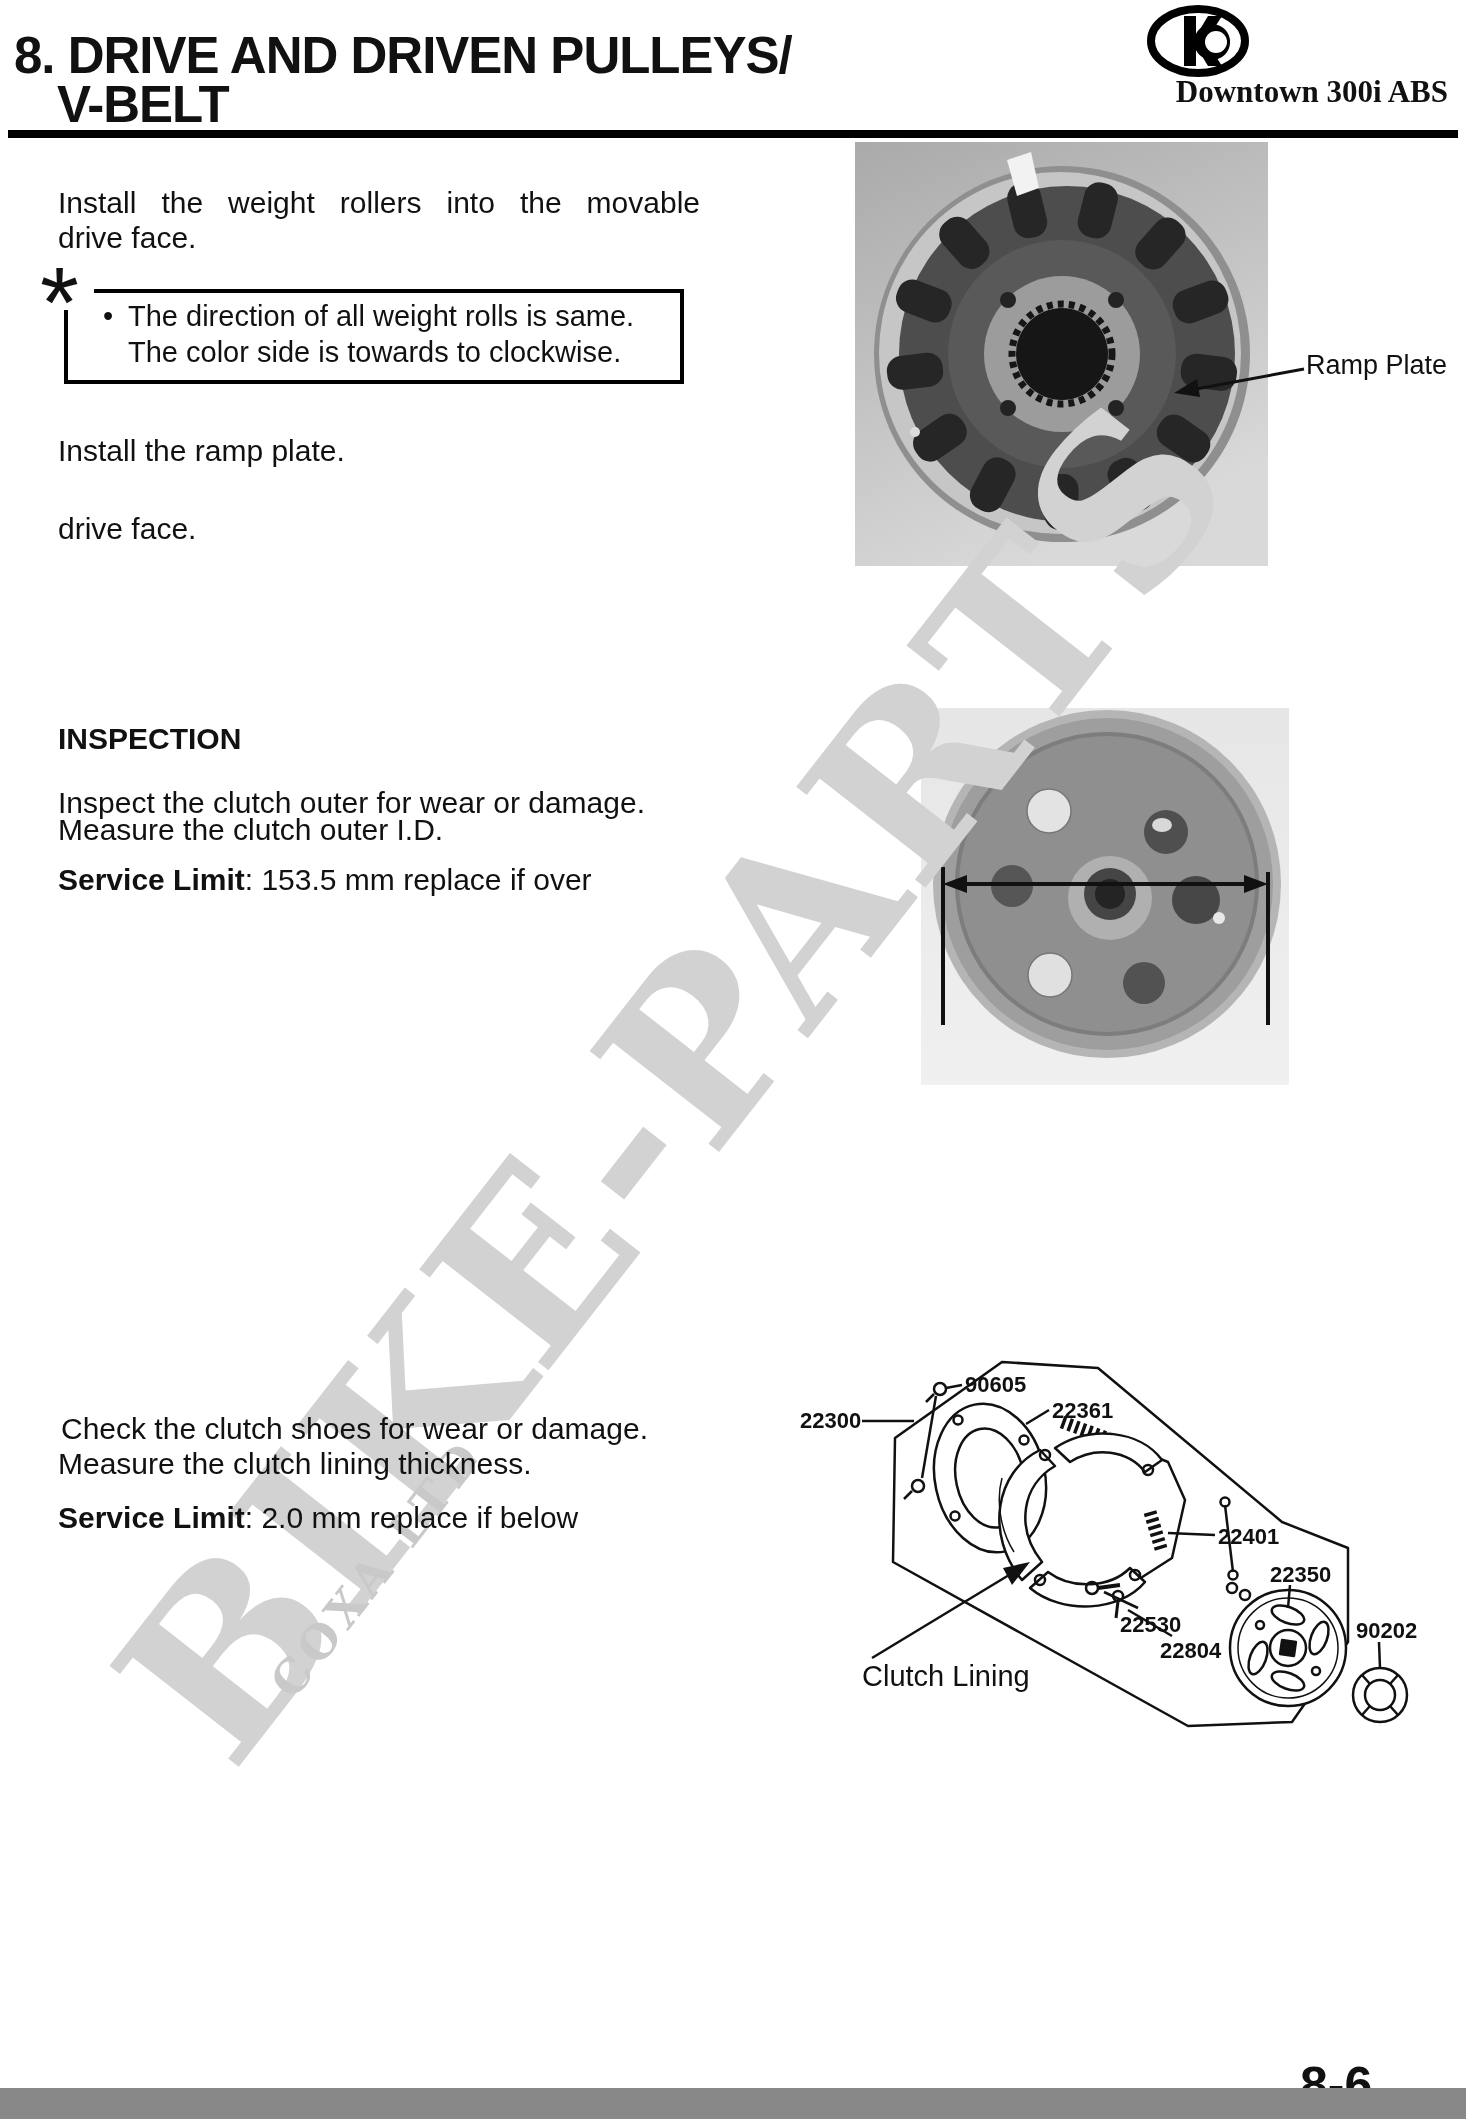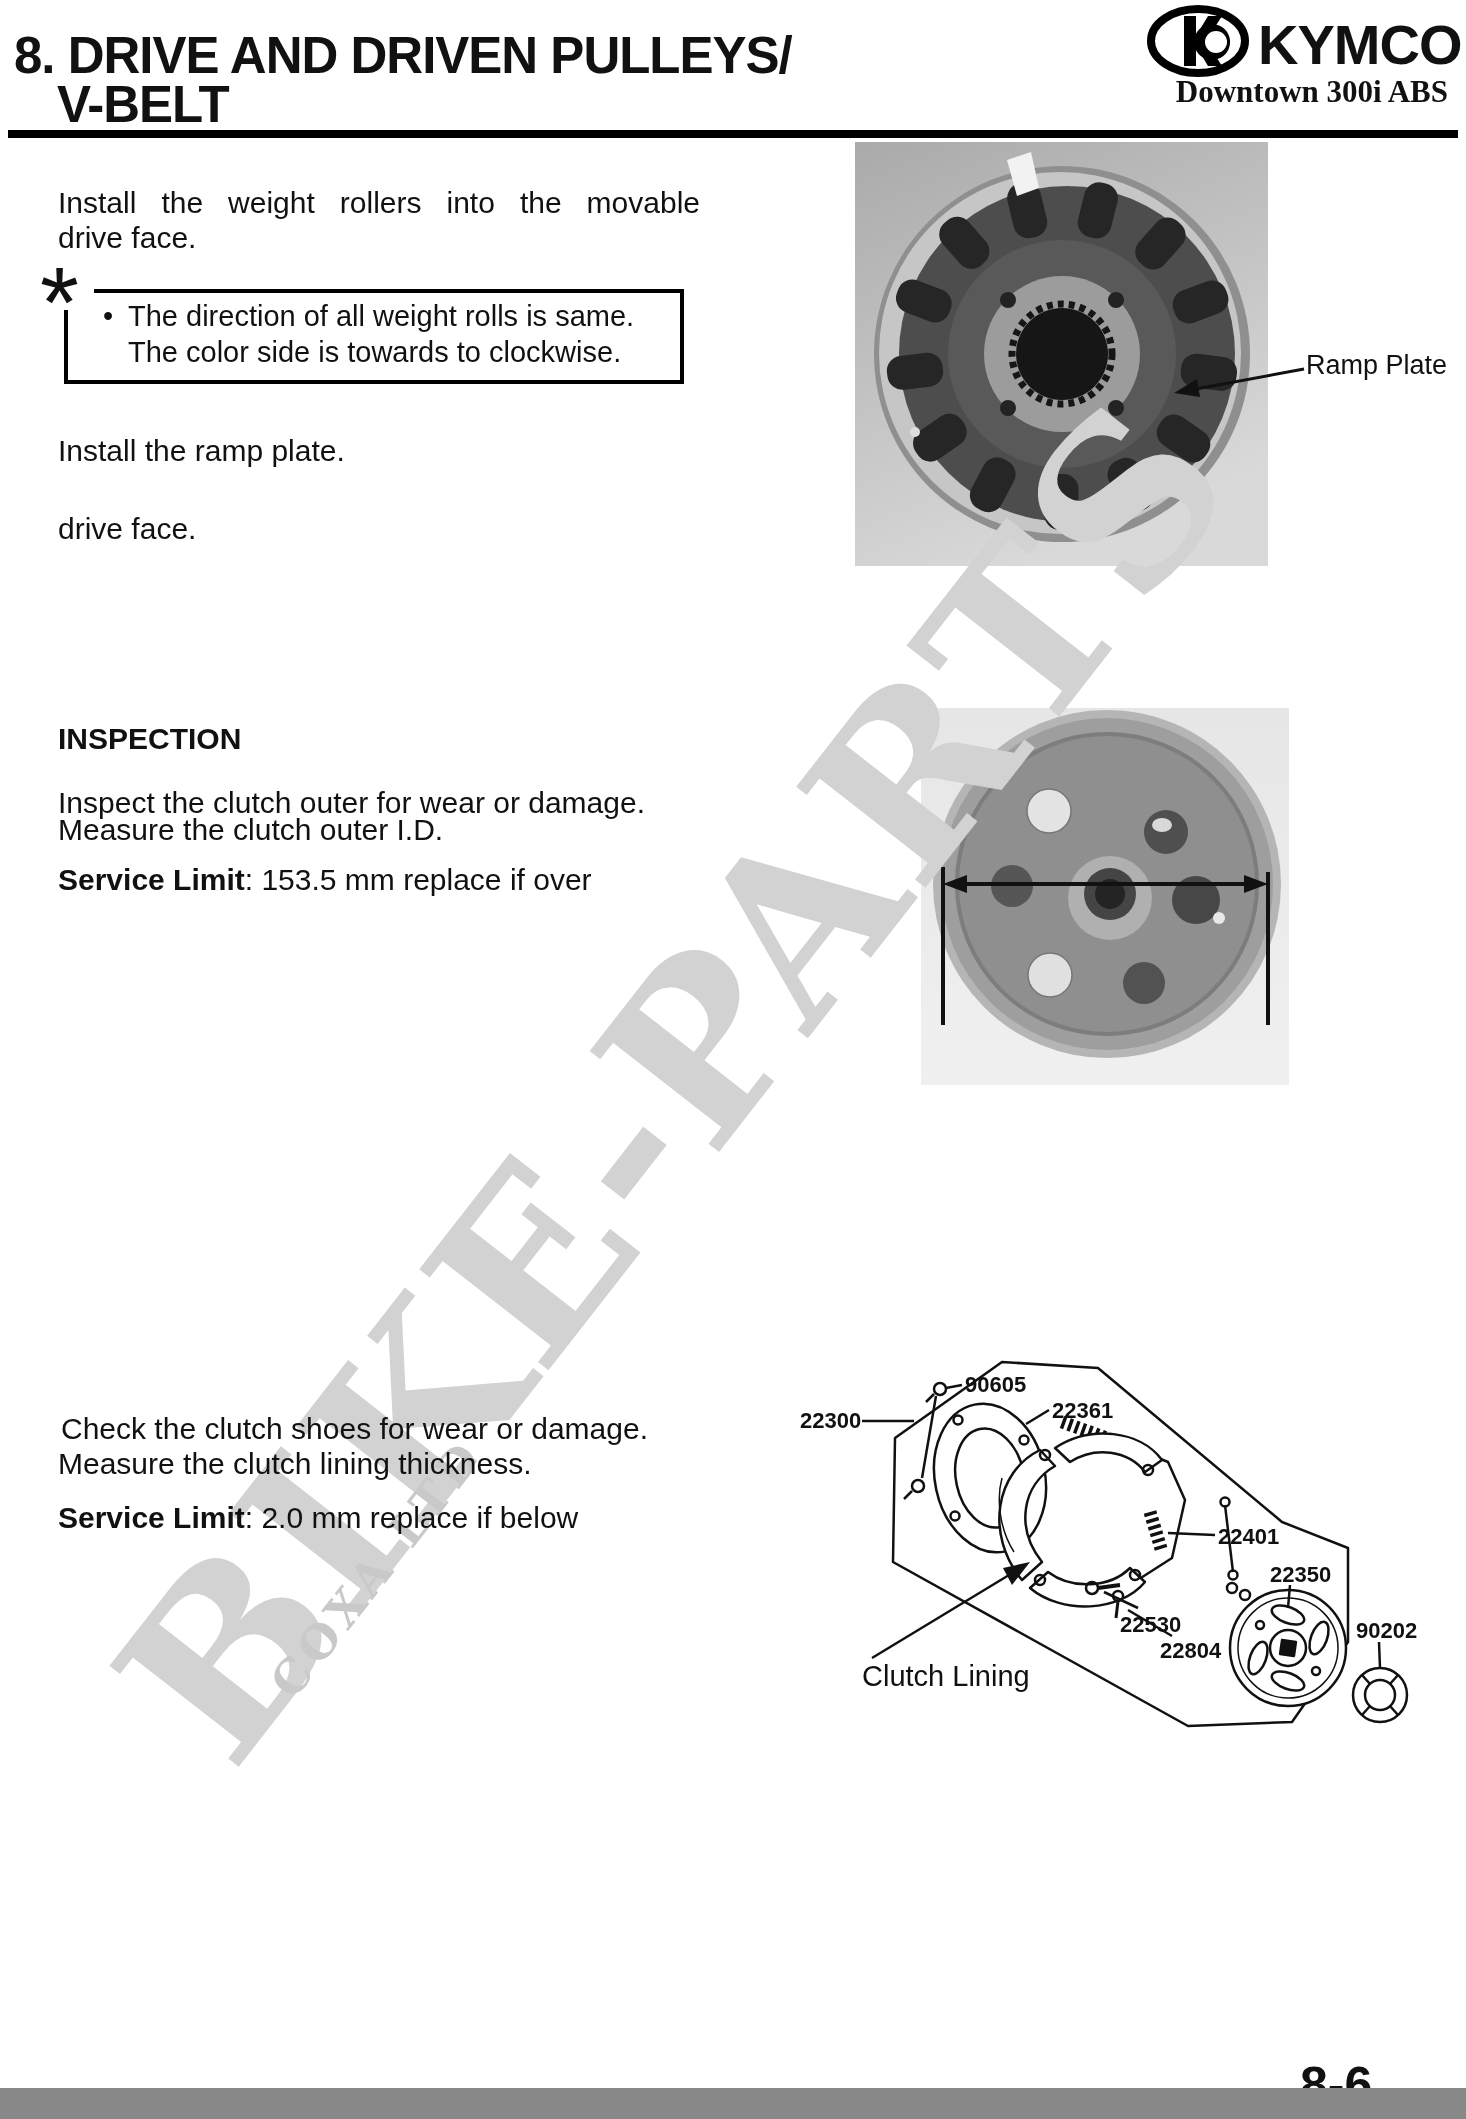--- a/index.html
+++ b/index.html
@@ -24,21 +24,20 @@
 
   <div class="t b" style="left:14px;top:26px;font-size:51px;letter-spacing:-1px;">8. DRIVE AND DRIVEN PULLEYS/</div>
   <div class="t b" style="left:57px;top:75px;font-size:51px;letter-spacing:-1px;">V-BELT</div>
 
   <svg class="anno" style="left:1146px;top:4px;" width="104" height="74" viewBox="0 0 104 74">
     <ellipse cx="52" cy="37" rx="47" ry="32" fill="none" stroke="#000" stroke-width="8"></ellipse>
     <path d="M38,12 L50,12 L50,32 L62,12 L76,12 L60,37 L76,62 L62,62 L50,42 L50,62 L38,62 Z" fill="#000"></path>
     <path d="M66,20 a18,18 0 1,0 0.1,0 Z" fill="#000"></path>
     <circle cx="70" cy="38" r="11" fill="#fff"></circle>
   </svg>
-  <div class="t b" style="left:1258px;top:12px;font-size:56px;letter-spacing:-1px;">KYMCO</div>
   <div class="t b" style="left:1000px;top:74px;width:448px;text-align:right;font-size:31px;font-family:Liberation Serif, serif;">Downtown 300i ABS</div>
 
   <div class="ln" style="left:8px;top:130px;width:1450px;height:8px;"></div>
 
   <div class="wm" style="left:675px;top:1080px;font-size:225px;letter-spacing:4px;transform:translate(-50%,-50%) rotate(-52deg);">BIKE-PARTS</div>
   <div class="wm" style="left:377px;top:1568px;font-size:46px;letter-spacing:6px;color:#c9c9c9;transform:translate(-50%,-50%) rotate(-52deg);">COXA LTD</div>
 
   <div class="t body30 jline" style="left:58px;top:186px;">Install the weight rollers into the movable</div>
   <div class="t body30" style="left:58px;top:221px;">drive face.</div>
 

